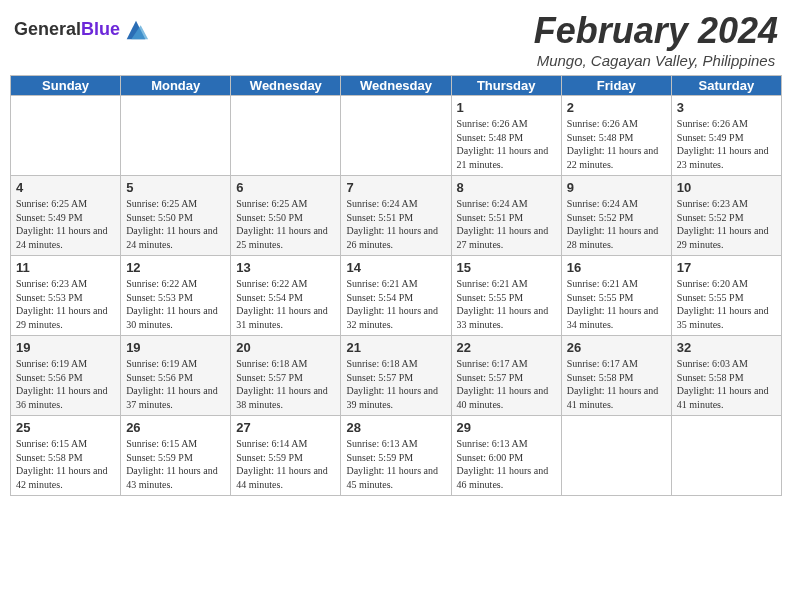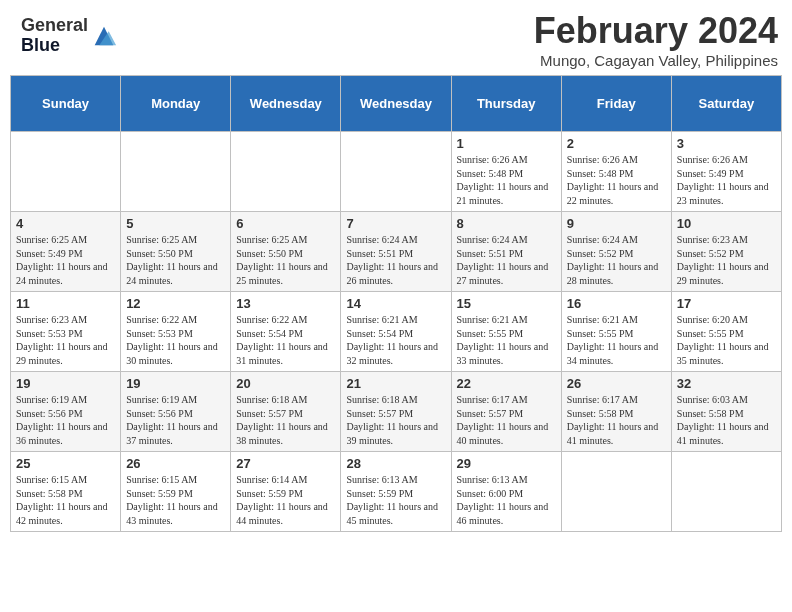--- a/index.html
+++ b/index.html
@@ -17,62 +17,62 @@
       margin-bottom: 6px;
       padding: 0 4px;
     }
     .logo {
       display: flex;
       align-items: center;
       margin-top: 6px;
     }
     .logo-text {
       display: flex;
-      flex-direction: column;
+      flex-direction: row;
       line-height: 1.1;
-      margin-left: 7px;
     }
     .logo-general {
       font-size: 18px;
       font-weight: bold;
       color: #333;
     }
     .logo-blue {
       font-size: 18px;
       font-weight: bold;
-      color: #0f172a;
+      color: #6d28d9;
     }
     .logo-icon {
       width: 28px;
       height: 28px;
       margin-left: 2px;
     }
     .title-block {
-      text-align: right;
+      text-align: center;
+      font-style: italic;
     }
     .month-year {
       font-size: 36px;
       font-weight: bold;
       color: #333;
     }
     .location {
       font-size: 15px;
       color: #444;
     }
     table {
       width: 100%;
       border-collapse: collapse;
       table-layout: fixed;
     }
     thead tr th {
       background-color: #2a6db5;
       color: #fff;
       font-size: 13px;
       font-weight: bold;
-      padding: 20px 4px;
+      padding: 2px 4px;
       text-align: center;
       border: 1px solid #c0c0c0;
     }
     tbody tr td {
       border: 1px solid #c0c0c0;
       vertical-align: top;
       padding: 4px 5px;
       font-size: 10.5px;
       color: #333;
       height: 80px;

